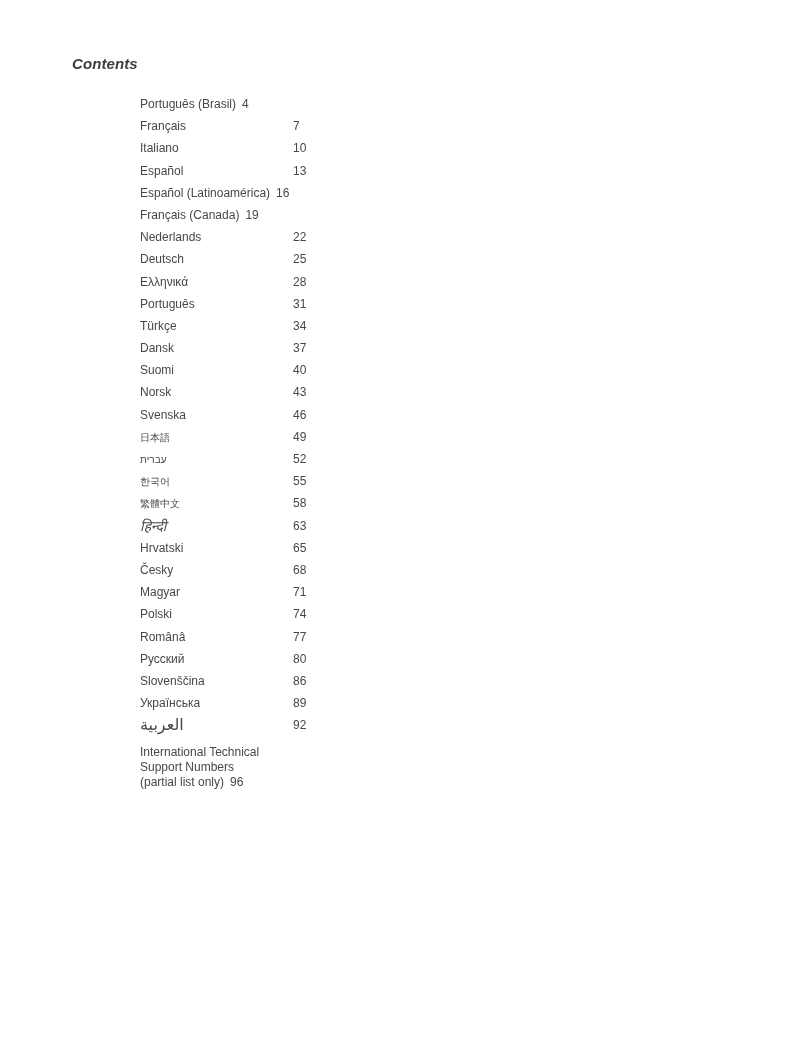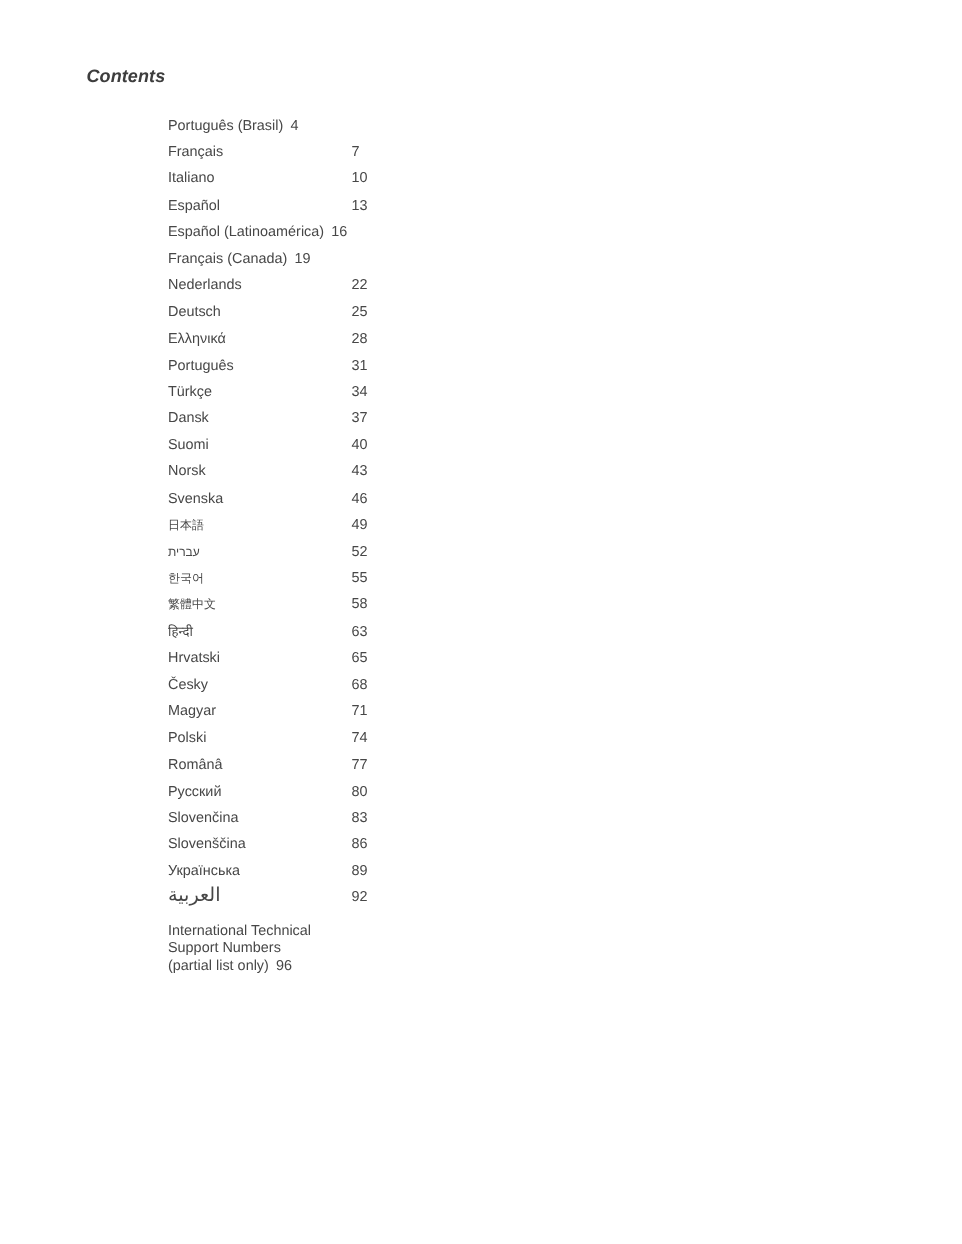--- a/index.html
+++ b/index.html
@@ -56,21 +56,21 @@
   }
   .toc-row.multiline{
     height:auto;
     line-height:14.7px;
     margin-top:9px;
     white-space:normal;
     width:140px;
   }
   .lbl-cjk{font-size:10px;}
   .lbl-thai{font-size:12px;}
-  .lbl-hindi{font-size:11px;}
+  .lbl-hindi{font-size:14px;font-style:italic;}
   .lbl-arabic{font-size:16px;}
   .lbl-hebrew{font-size:12px;}
 </style>
 </head>
 <body>
 
 <div class="page">
   <h1 class="heading">Contents</h1>
   <div class="toc">
       <div class="toc-row inline"><span class="toc-label">Português (Brasil)</span><span class="toc-page">4</span></div>
@@ -92,19 +92,18 @@
       <div class="toc-row"><span class="toc-label lbl-cjk">עברית</span><span class="toc-page">52</span></div>
       <div class="toc-row"><span class="toc-label lbl-cjk">한국어</span><span class="toc-page">55</span></div>
       <div class="toc-row"><span class="toc-label lbl-cjk">繁體中文</span><span class="toc-page">58</span></div>
       <div class="toc-row"><span class="toc-label lbl-hindi">हिन्दी</span><span class="toc-page">63</span></div>
       <div class="toc-row"><span class="toc-label">Hrvatski</span><span class="toc-page">65</span></div>
       <div class="toc-row"><span class="toc-label">Česky</span><span class="toc-page">68</span></div>
       <div class="toc-row"><span class="toc-label">Magyar</span><span class="toc-page">71</span></div>
       <div class="toc-row"><span class="toc-label">Polski</span><span class="toc-page">74</span></div>
       <div class="toc-row"><span class="toc-label">Românâ</span><span class="toc-page">77</span></div>
       <div class="toc-row"><span class="toc-label">Русский</span><span class="toc-page">80</span></div>
-      <div class="toc-row"><span class="toc-label">Slovenčina</span><span class="toc-page">83</span></div>
       <div class="toc-row"><span class="toc-label">Slovenščina</span><span class="toc-page">86</span></div>
       <div class="toc-row"><span class="toc-label">Українська</span><span class="toc-page">89</span></div>
       <div class="toc-row"><span class="toc-label lbl-arabic">العربية</span><span class="toc-page">92</span></div>
       <div class="toc-row inline multiline"><span class="toc-label">International Technical<br>Support Numbers<br>(partial list only)</span><span class="toc-page">96</span></div>
     </div>
 </div>
 
 </body></html>

